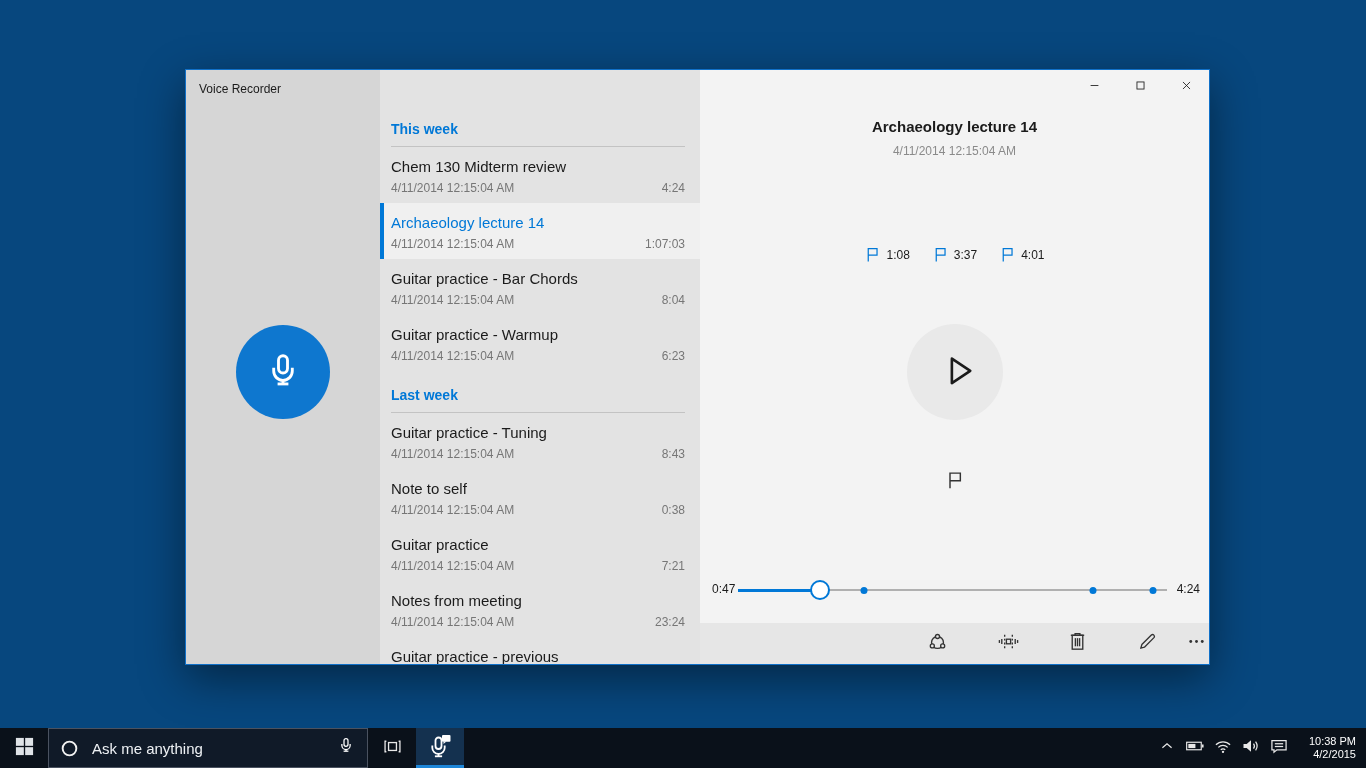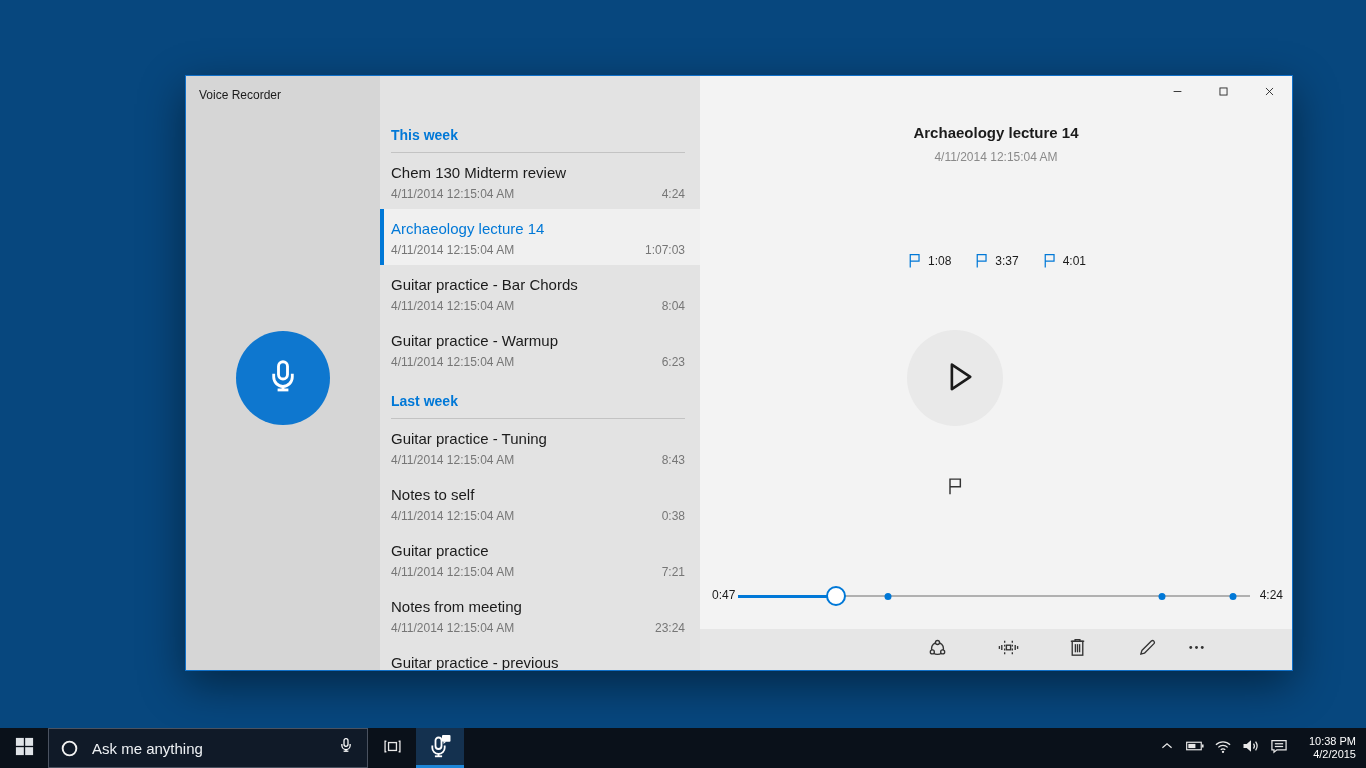--- a/index.html
+++ b/index.html
@@ -6,21 +6,21 @@
   html,body { width:1366px; height:768px; overflow:hidden; }
   body {
     font-family:"Liberation Sans","DejaVu Sans",sans-serif;
     background:#07477e;
     position:relative;
     -webkit-font-smoothing:antialiased;
   }
 
   
   .window {
-    position:absolute; left:185px; top:75px; width:1108px; height:596px;
+    position:absolute; left:185px; top:69px; width:1025px; height:596px;
     border:1px solid #1070c8;
     display:flex;
     box-shadow:0 14px 42px rgba(0,0,0,.45);
     background:#f3f3f3;
   }
 
   
   .sidebar { width:194px; background:#d6d6d6; position:relative; flex:none; }
   .window-title { position:absolute; left:13px; top:12px; font-size:12px; color:#1b1b1b; }
   .record-button {
@@ -173,21 +173,21 @@
 
     <div class="list-item">
       <div class="item-title">Guitar practice - Tuning</div>
       <div class="item-meta">
         <span>4/11/2014 12:15:04 AM</span>
         <span>8:43</span>
       </div>
     </div>
 
     <div class="list-item">
-      <div class="item-title">Notes to self</div>
+      <div class="item-title">Note to self</div>
       <div class="item-meta">
         <span>4/11/2014 12:15:04 AM</span>
         <span>0:38</span>
       </div>
     </div>
 
     <div class="list-item">
       <div class="item-title">Guitar practice</div>
       <div class="item-meta">
         <span>4/11/2014 12:15:04 AM</span>

